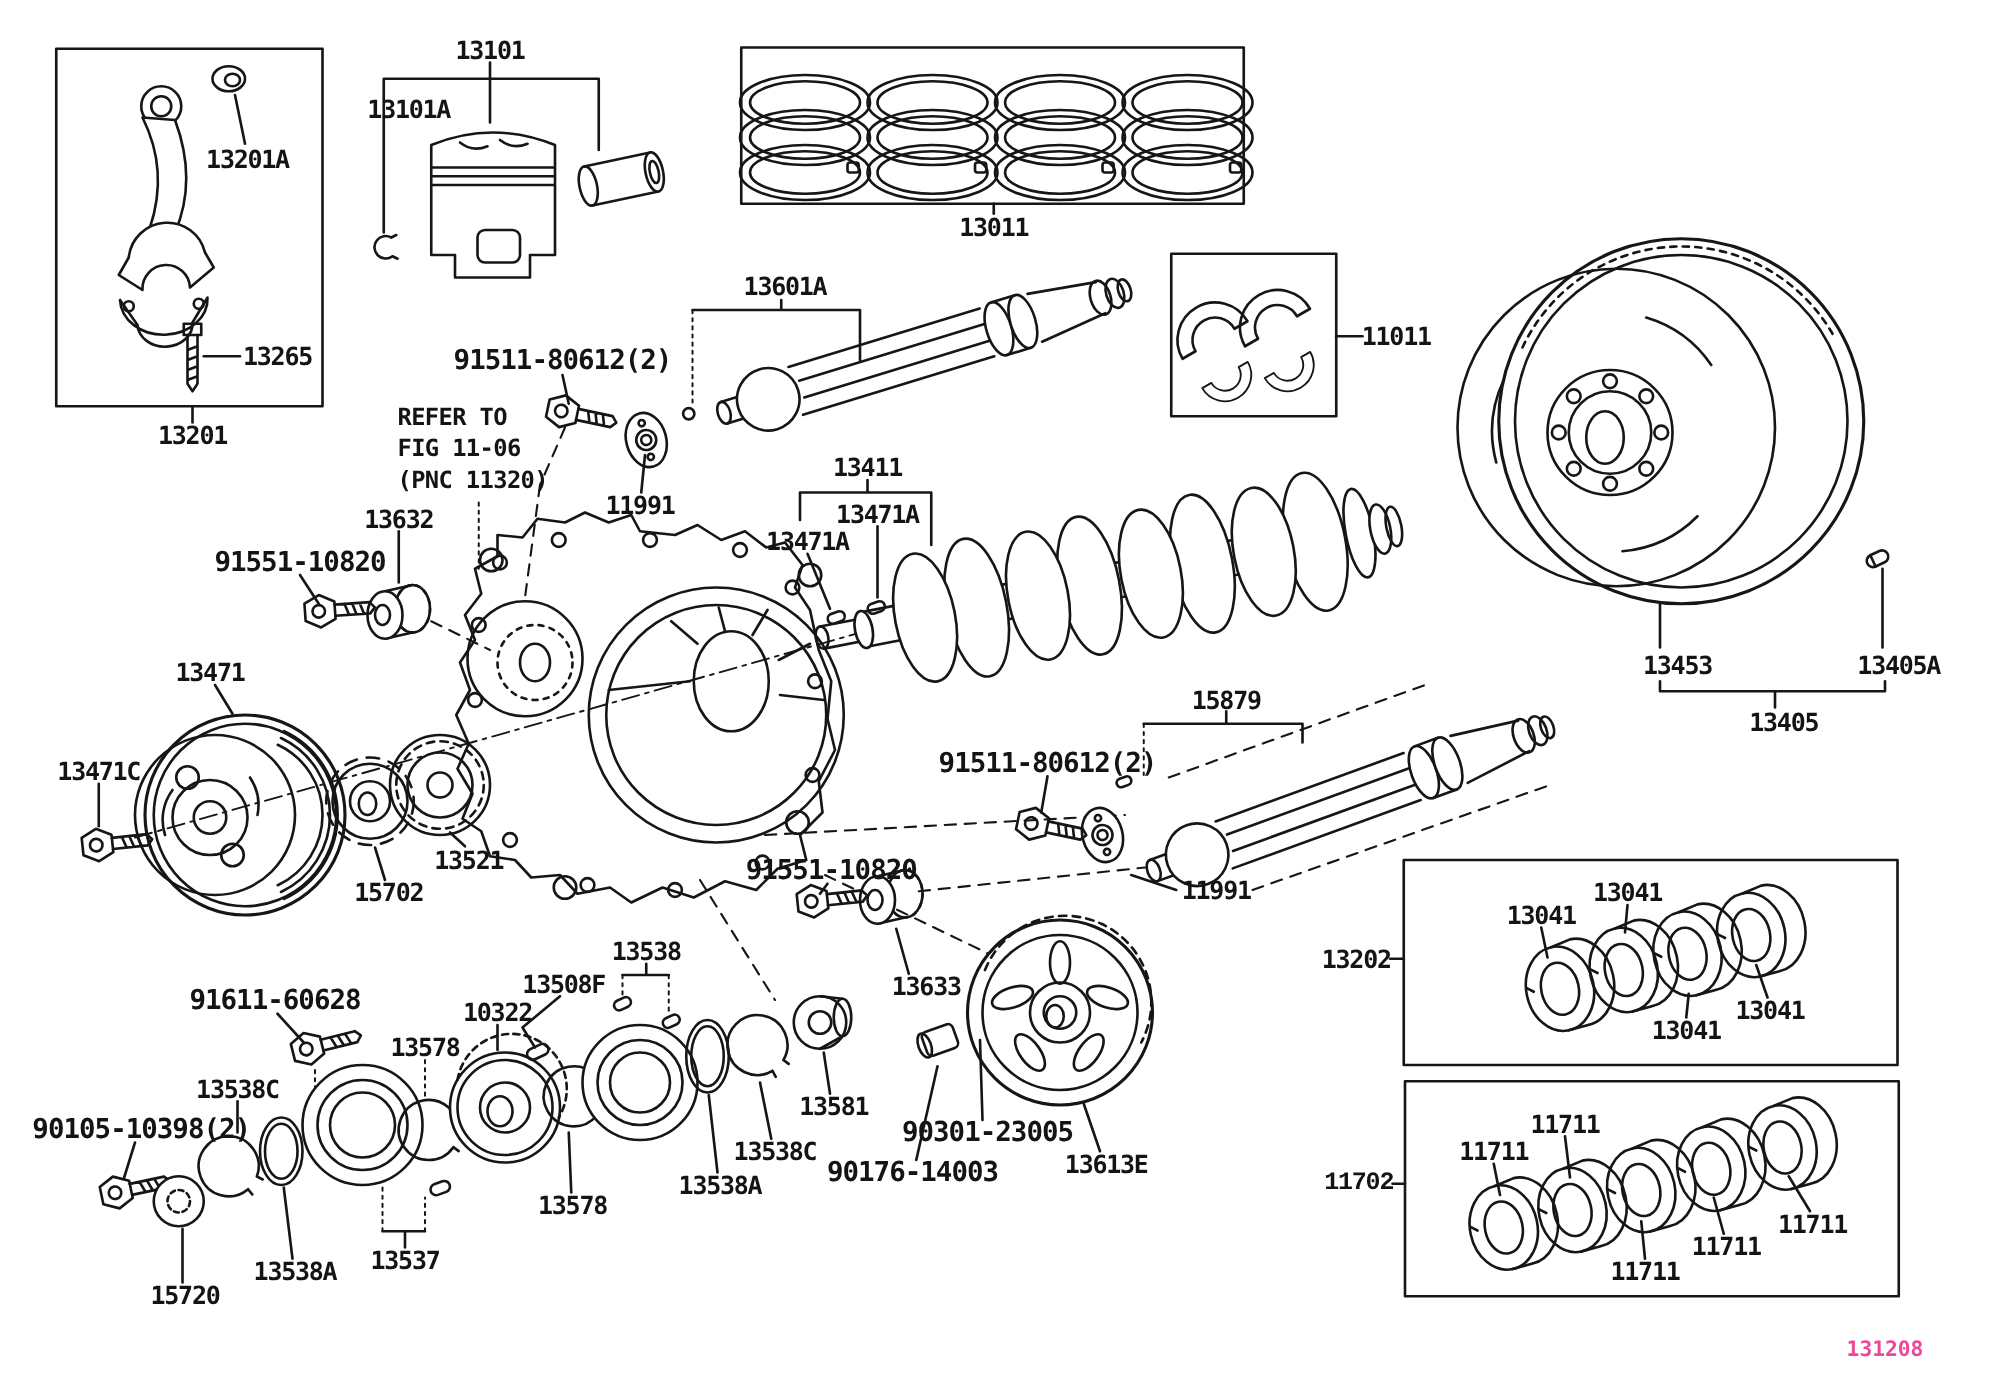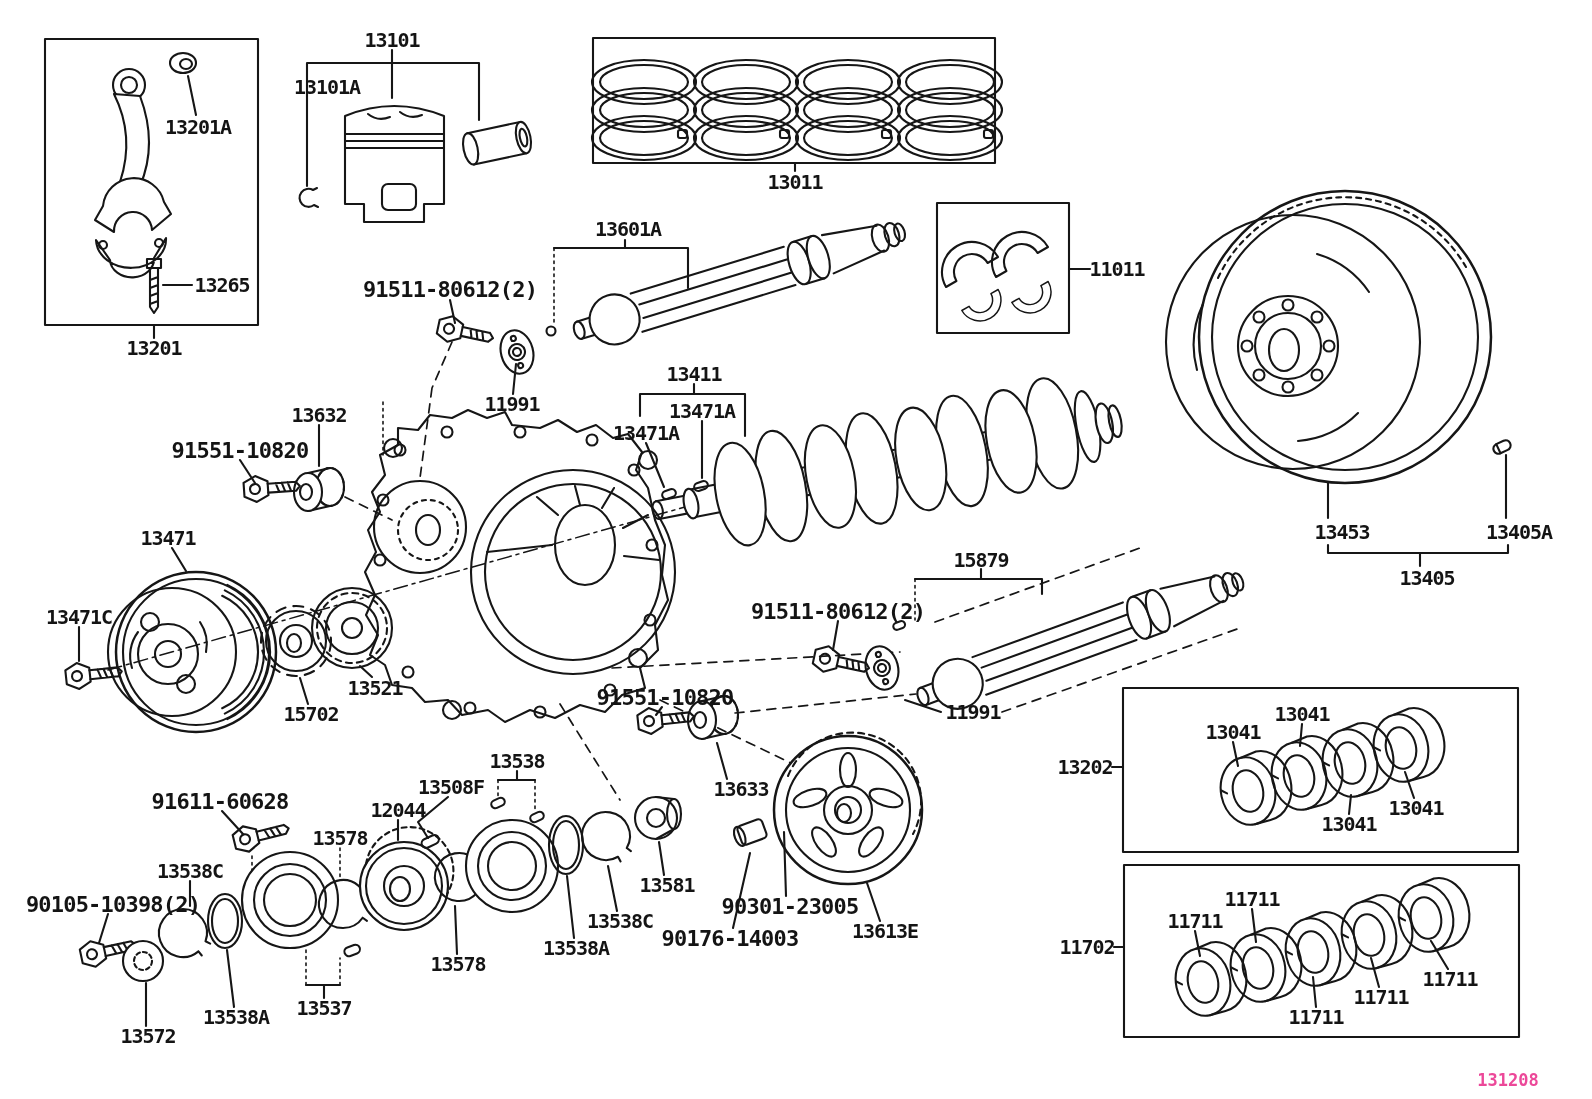--- a/index.html
+++ b/index.html
@@ -395,20 +395,23 @@
 
 <div class="callout-layer">
       <div class="callout" style="left: 392px; top: 40px;">13101</div>
       <div class="callout" style="left: 327px; top: 87px;">13101A</div>
       <div class="callout" style="left: 198px; top: 127px;">13201A</div>
       <div class="callout" style="left: 222px; top: 285px;">13265</div>
       <div class="callout" style="left: 154px; top: 348px;">13201</div>
       <div class="callout" style="left: 795px; top: 182px;">13011</div>
       <div class="callout" style="left: 628px; top: 229px;">13601A</div>
       <div class="callout long" style="left: 450px; top: 289px;">91511-80612(2)</div>
+      <div class="callout note" style="left: 318px; top: 322px;">REFER TO
+FIG 11-06
+(PNC 11320)</div>
       <div class="callout" style="left: 512px; top: 404px;">11991</div>
       <div class="callout" style="left: 1117px; top: 269px;">11011</div>
       <div class="callout" style="left: 319px; top: 415px;">13632</div>
       <div class="callout long" style="left: 240px; top: 450px;">91551-10820</div>
       <div class="callout" style="left: 694px; top: 374px;">13411</div>
       <div class="callout" style="left: 702px; top: 411px;">13471A</div>
       <div class="callout" style="left: 646px; top: 433px;">13471A</div>
       <div class="callout" style="left: 168px; top: 538px;">13471</div>
       <div class="callout" style="left: 79px; top: 617px;">13471C</div>
       <div class="callout" style="left: 311px; top: 714px;">15702</div>
@@ -416,41 +419,41 @@
       <div class="callout" style="left: 1342px; top: 532px;">13453</div>
       <div class="callout" style="left: 1519px; top: 532px;">13405A</div>
       <div class="callout" style="left: 1427px; top: 578px;">13405</div>
       <div class="callout" style="left: 981px; top: 560px;">15879</div>
       <div class="callout long" style="left: 838px; top: 611px;">91511-80612(2)</div>
       <div class="callout" style="left: 973px; top: 712px;">11991</div>
       <div class="callout long" style="left: 665px; top: 697px;">91551-10820</div>
       <div class="callout" style="left: 730px; top: 789px; margin-left: 11px;">13633</div>
       <div class="callout" style="left: 517px; top: 761px;">13538</div>
       <div class="callout" style="left: 451px; top: 787px;">13508F</div>
-      <div class="callout" style="left: 398px; top: 810px;">12044</div>
+      <div class="callout" style="left: 398px; top: 810px;">10322</div>
       <div class="callout long" style="left: 220px; top: 801px;">91611-60628</div>
       <div class="callout" style="left: 340px; top: 838px;">13578</div>
       <div class="callout" style="left: 190px; top: 871px;">13538C</div>
       <div class="callout long" style="left: 113px; top: 904px;">90105-10398(2)</div>
       <div class="callout" style="left: 667px; top: 885px;">13581</div>
       <div class="callout long" style="left: 790px; top: 906px;">90301-23005</div>
       <div class="callout" style="left: 620px; top: 921px;">13538C</div>
       <div class="callout long" style="left: 730px; top: 938px;">90176-14003</div>
       <div class="callout" style="left: 885px; top: 931px;">13613E</div>
       <div class="callout" style="left: 576px; top: 948px;">13538A</div>
       <div class="callout" style="left: 458px; top: 964px;">13578</div>
       <div class="callout" style="left: 324px; top: 1008px;">13537</div>
       <div class="callout" style="left: 236px; top: 1017px;">13538A</div>
-      <div class="callout" style="left: 148px; top: 1036px;">13572</div>
+      <div class="callout" style="left: 148px; top: 1036px;">15720</div>
       <div class="callout" style="left: 1085px; top: 767px;">13202</div>
       <div class="callout" style="left: 1233px; top: 732px;">13041</div>
       <div class="callout" style="left: 1302px; top: 714px;">13041</div>
       <div class="callout" style="left: 1349px; top: 824px;">13041</div>
       <div class="callout" style="left: 1416px; top: 808px;">13041</div>
-      <div class="callout" style="left: 1087px; top: 947px;">11702</div>
+      <div class="callout" style="left: 1087px; top: 947px; font-family: Liberation Mono, monospace;">11702</div>
       <div class="callout" style="left: 1195px; top: 921px;">11711</div>
       <div class="callout" style="left: 1252px; top: 899px;">11711</div>
       <div class="callout" style="left: 1316px; top: 1017px;">11711</div>
       <div class="callout" style="left: 1381px; top: 997px;">11711</div>
       <div class="callout" style="left: 1450px; top: 979px;">11711</div>
       <div class="callout fig" style="left: 1508px; top: 1080px;">131208</div>
     </div>
 
 </div>
 

